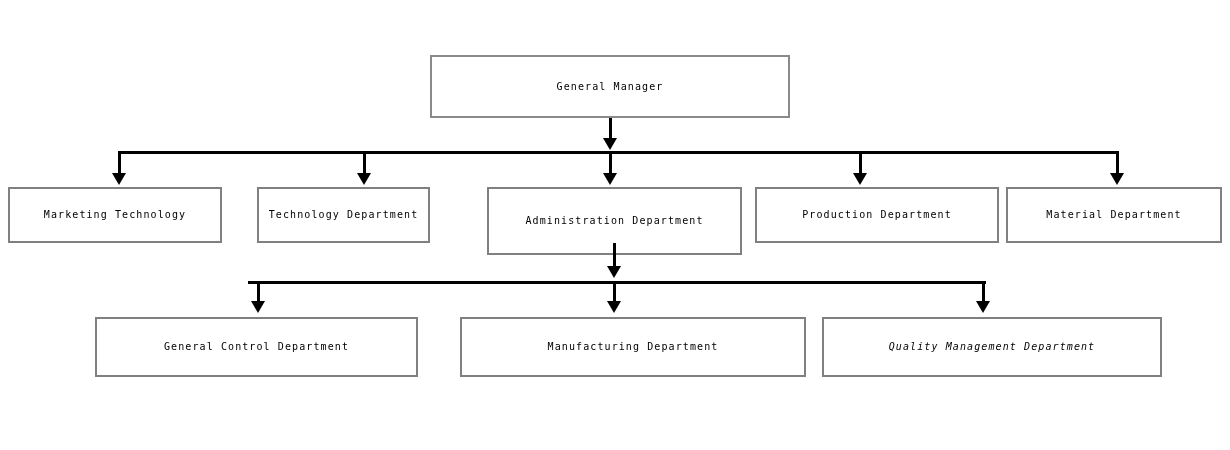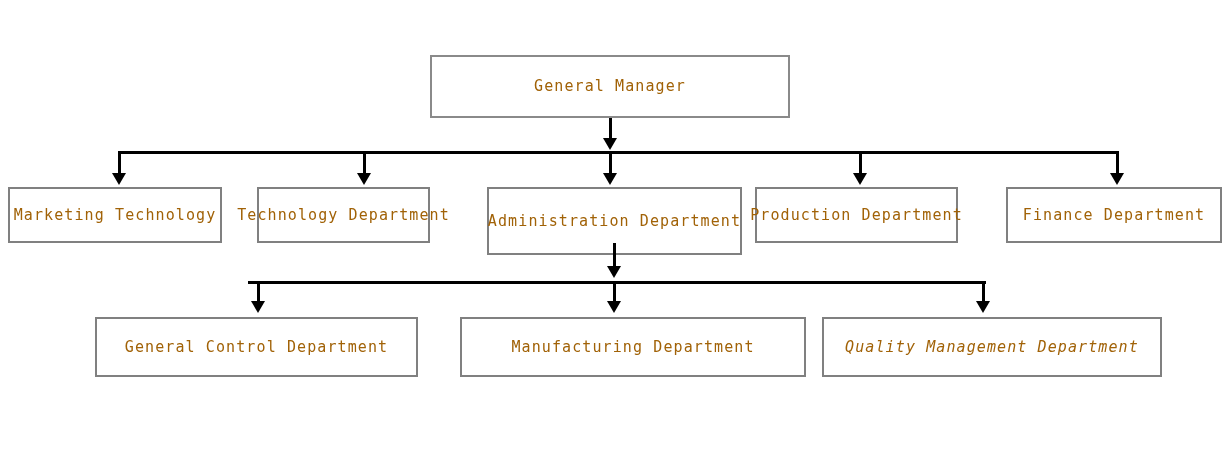--- a/index.html
+++ b/index.html
@@ -16,22 +16,22 @@
     font-family: "DejaVu Sans Mono", "Liberation Mono", monospace;
   }
   .node {
     position: absolute;
     box-sizing: border-box;
     background: #ffffff;
     border: 2px solid #808080;
     display: flex;
     align-items: center;
     justify-content: center;
-    color: #a16207;
-    font-size: 15px;
+    color: #000000;
+    font-size: 10px;
     letter-spacing: 1.1px;
     white-space: nowrap;
     line-height: 1;
   }
   .node.root {
     border-color: #8a8a8a;
     border-width: 2px;
   }
   
   .conn-v {
@@ -87,26 +87,26 @@
   </div>
 
   <div class="node" style="left:257px; top:187px; width:173px; height:56px;">
     <span>Technology Department</span>
   </div>
 
   <div class="node" style="left:487px; top:187px; width:255px; height:68px;">
     <span>Administration Department</span>
   </div>
 
-  <div class="node" style="left:755px; top:187px; width:203px; height:56px;">
+  <div class="node" style="left:755px; top:187px; width:244px; height:56px;">
     <span>Production Department</span>
   </div>
 
   <div class="node" style="left:1006px; top:187px; width:216px; height:56px;">
-    <span>Finance Department</span>
+    <span>Material Department</span>
   </div>
 
   <div class="conn-v" style="left:613px; top:243px; height:26px;"></div>
   <div class="arrow-head" style="left:607px; top:266px;"></div>
 
   <div class="conn-h" style="left:248px; top:281px; width:738px;"></div>
 
   <div class="conn-v" style="left:257px; top:281px; height:24px;"></div>
   <div class="arrow-head" style="left:251px; top:301px;"></div>
 

